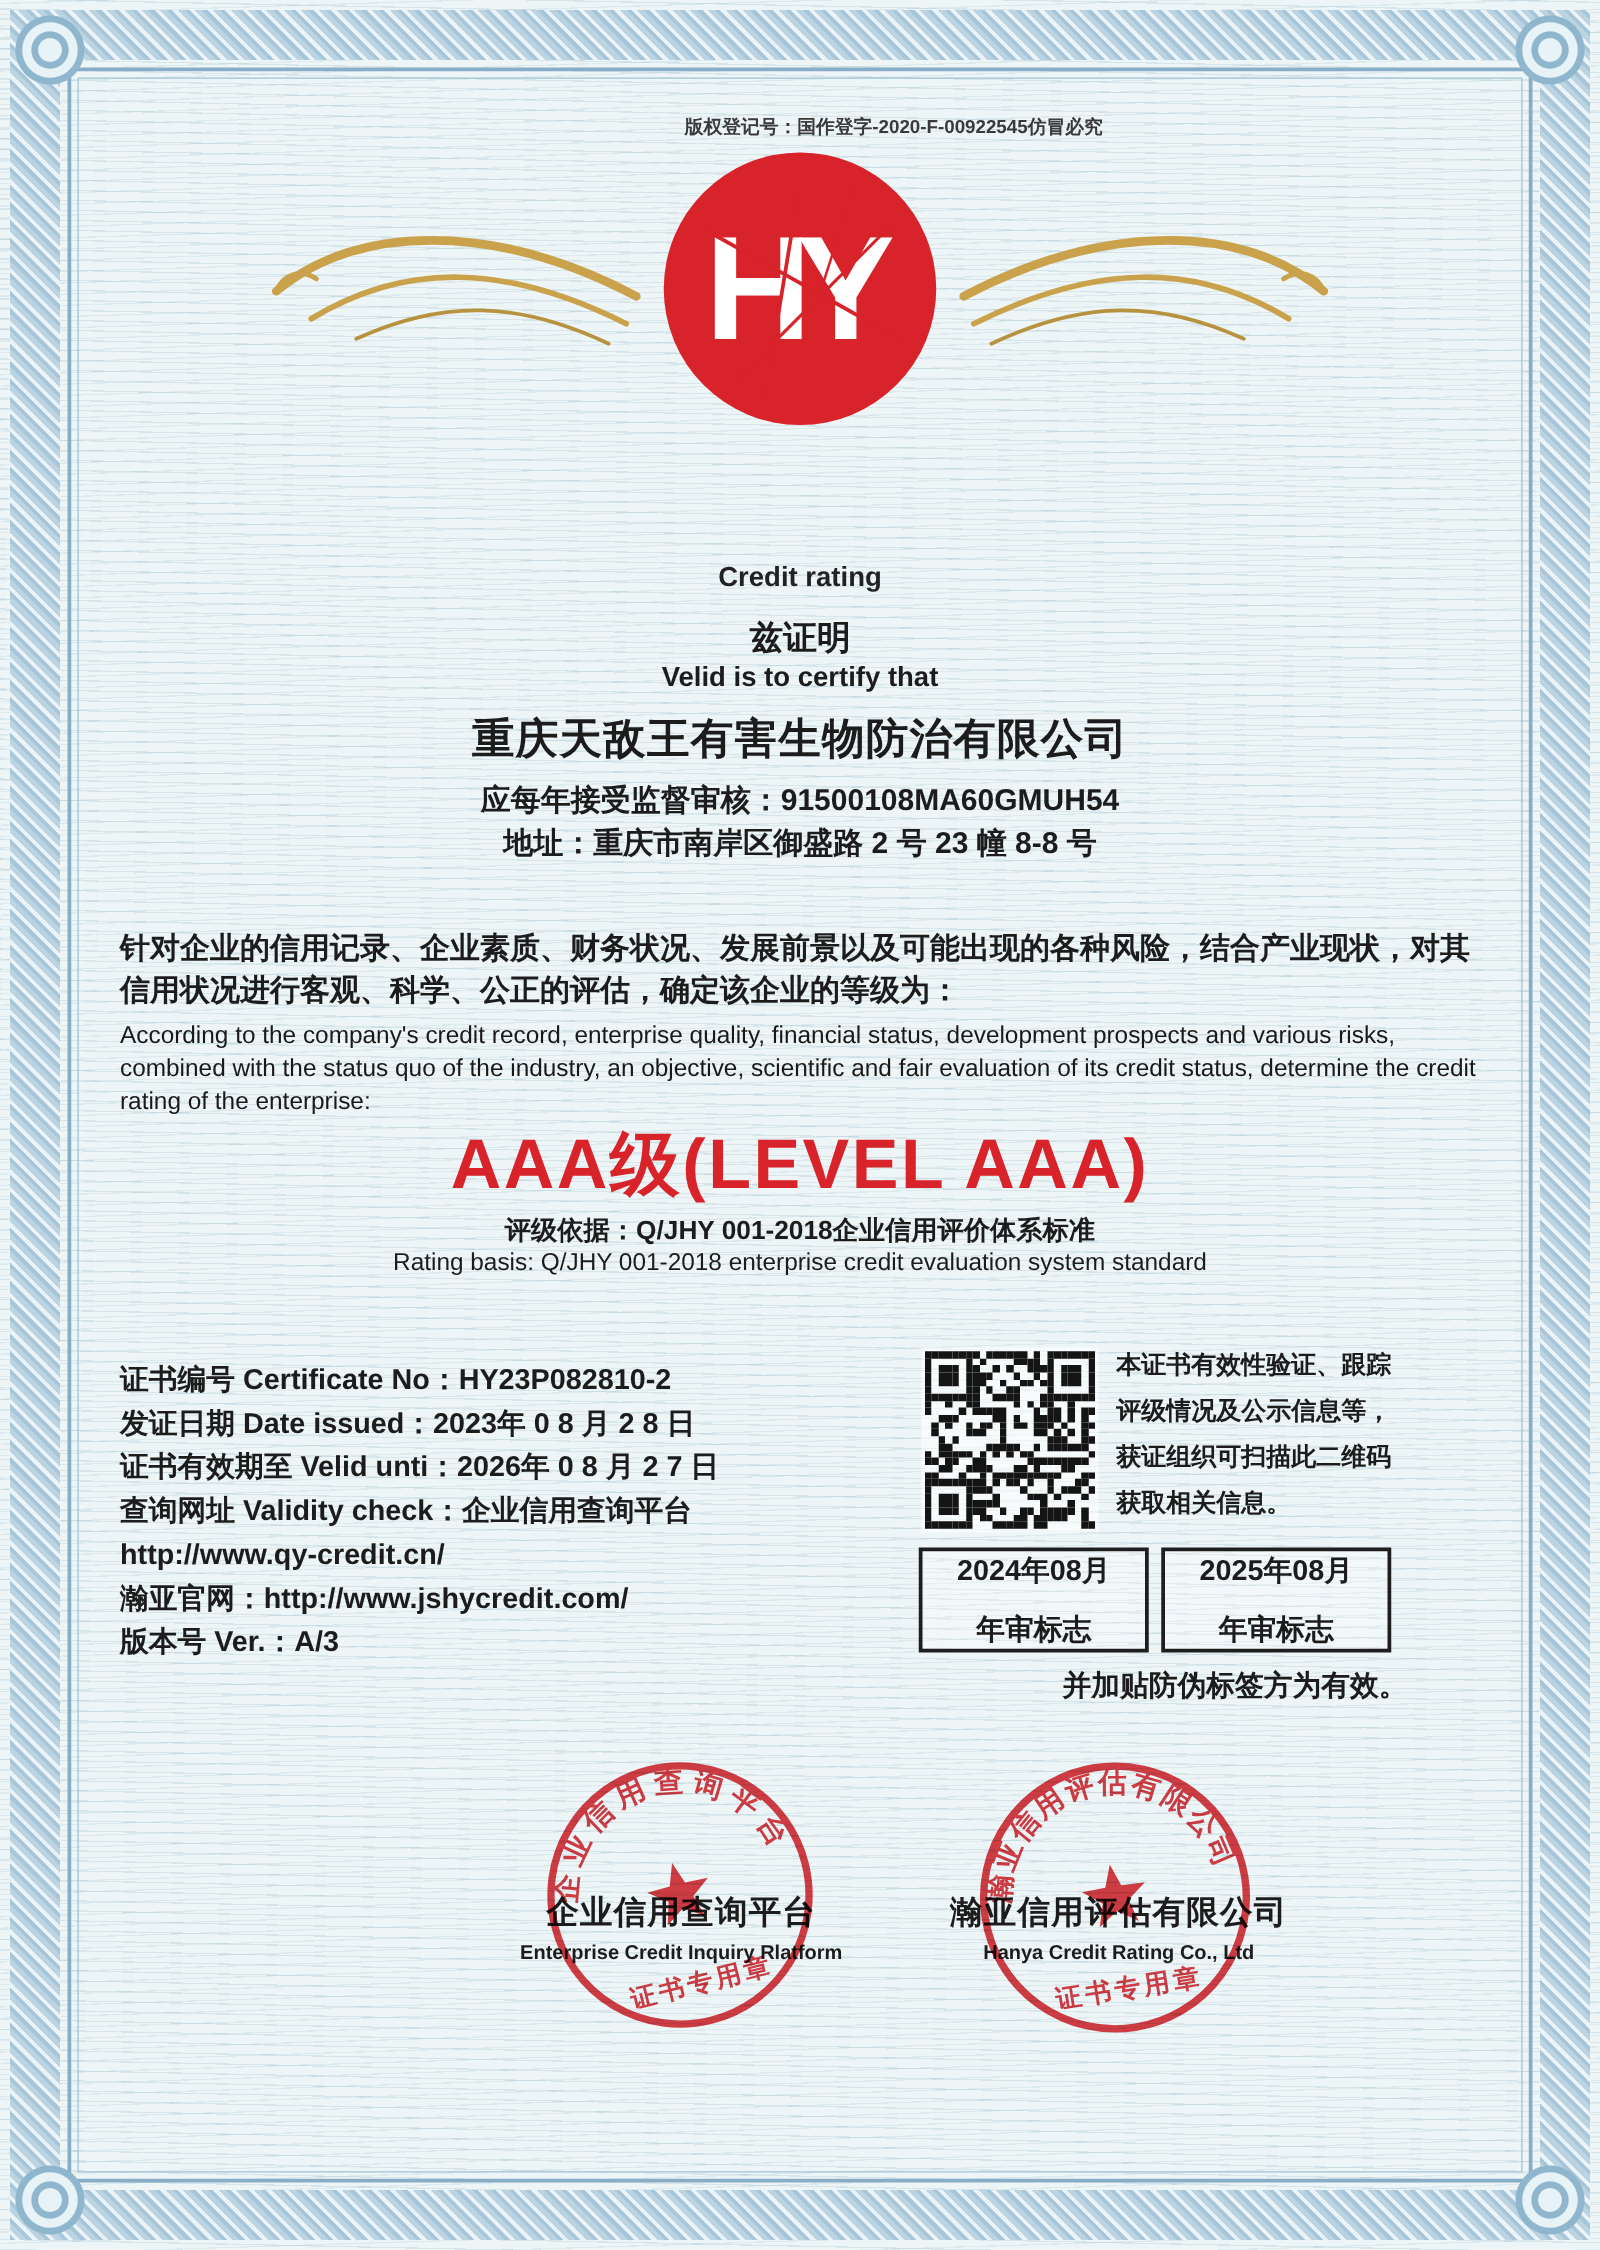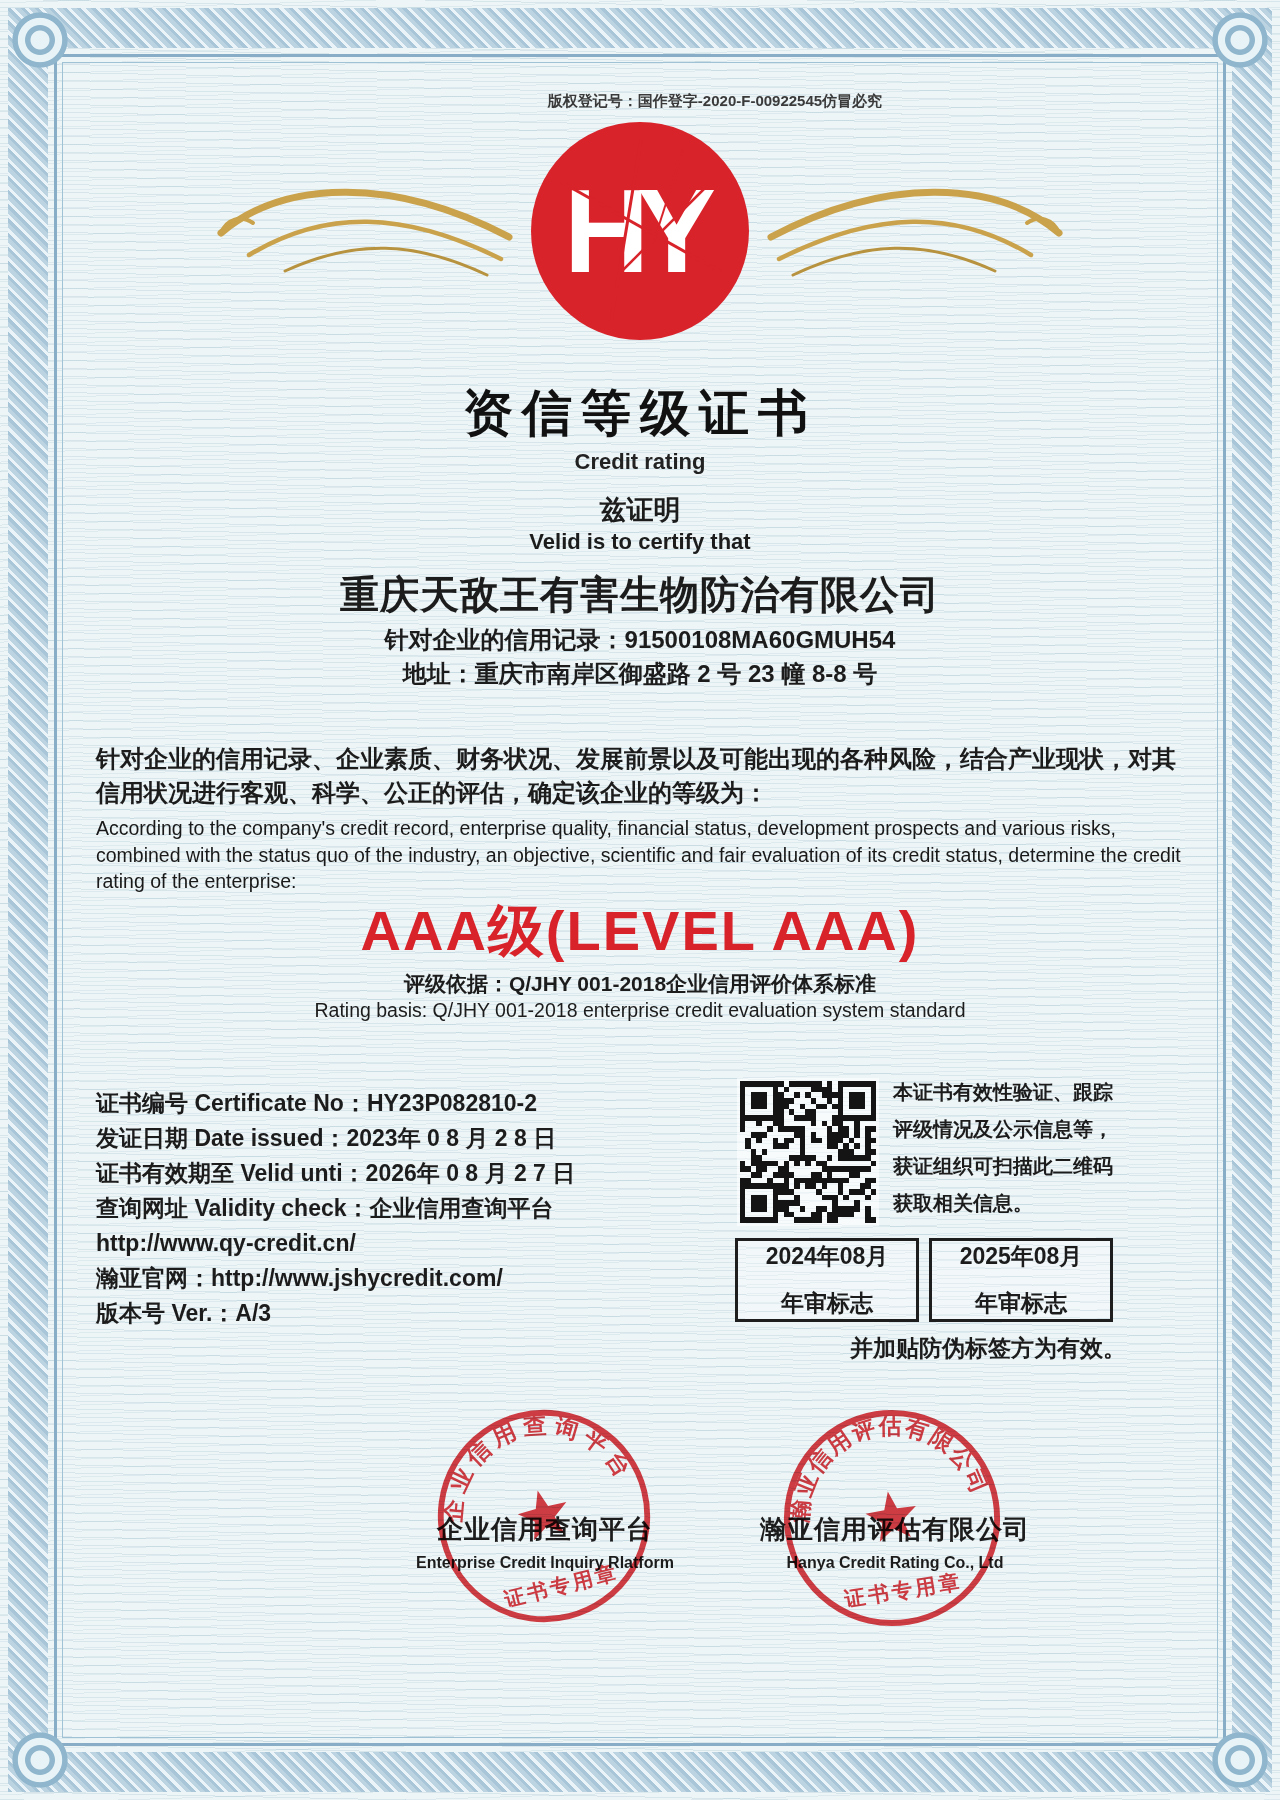--- a/index.html
+++ b/index.html
@@ -42,21 +42,21 @@
   }
   .logo-mono{
     font-size:118px;font-weight:bold;color:#ffffff;letter-spacing:-12px;padding-right:12px;line-height:1;
   }
   .logo-cracks{position:absolute;inset:0;}
 
   .title-zh{top:380px;font-size:50px;font-weight:bold;letter-spacing:9px;color:#111;}
   .title-en{top:449px;font-size:22px;font-weight:600;color:#222;}
   .certify-zh{top:492px;font-size:27px;font-weight:600;}
   .certify-en{top:529px;font-size:22px;font-weight:600;}
-  .company-name{top:568px;font-size:39px;font-weight:bold;letter-spacing:1px;}
+  .company-name{top:568px;font-size:34px;font-weight:bold;letter-spacing:1px;}
   .credit-code{top:624px;font-size:24px;font-weight:600;}
   .address{top:658px;font-size:24px;font-weight:600;}
 
   .paragraph{top:742px;left:96px;width:1096px;}
   .para-zh{font-size:24px;line-height:34px;font-weight:600;}
   .para-en{font-size:19.5px;line-height:26.5px;margin-top:5px;font-weight:500;color:#191919;}
 
   .aaa{top:894px;font-size:56px;font-weight:bold;letter-spacing:2px;}
   .basis-zh{top:970px;font-size:21px;font-weight:600;}
   .basis-en{top:999px;font-size:19.5px;font-weight:500;}
@@ -124,26 +124,25 @@
       </svg>
     </div>
     <svg class="flourish mirror" viewBox="0 0 300 120">
       <path d="M6,62 C70,8 180,6 294,66" fill="none" stroke="#c9a24b" stroke-width="7" stroke-linecap="round"></path>
       <path d="M34,84 C110,38 190,40 286,88" fill="none" stroke="#c9a24b" stroke-width="4.5" stroke-linecap="round"></path>
       <path d="M70,100 C140,68 200,70 272,104" fill="none" stroke="#b8933f" stroke-width="3" stroke-linecap="round"></path>
       <path d="M6,62 C12,48 26,44 38,52" fill="none" stroke="#c9a24b" stroke-width="4" stroke-linecap="round"></path>
     </svg>
   </div>
 
-  <div class="abs center title-zh">资信等级证书</div>
   <div class="abs center title-en">Credit rating</div>
   <div class="abs center certify-zh">兹证明</div>
   <div class="abs center certify-en">Velid is to certify that</div>
   <div class="abs center company-name">重庆天敌王有害生物防治有限公司</div>
-  <div class="abs center credit-code">针对企业的信用记录：91500108MA60GMUH54</div>
+  <div class="abs center credit-code">应每年接受监督审核：91500108MA60GMUH54</div>
   <div class="abs center address">地址：重庆市南岸区御盛路 2 号 23 幢 8-8 号</div>
 
   <div class="abs center aaa" style="color:#d8232a;">AAA级(LEVEL AAA)</div>
 
   <div class="abs paragraph">
     <div class="para-zh">针对企业的信用记录、企业素质、财务状况、发展前景以及可能出现的各种风险，结合产业现状，对其信用状况进行客观、科学、公正的评估，确定该企业的等级为：</div>
     <div class="para-en">According to the company's credit record, enterprise quality, financial status, development prospects and various risks, combined with the status quo of the industry, an objective, scientific and fair evaluation of its credit status, determine the credit rating of the enterprise:</div>
   </div>
   <div class="abs center basis-zh">评级依据：Q/JHY 001-2018企业信用评价体系标准</div>
   <div class="abs center basis-en">Rating basis: Q/JHY 001-2018 enterprise credit evaluation system standard</div>

